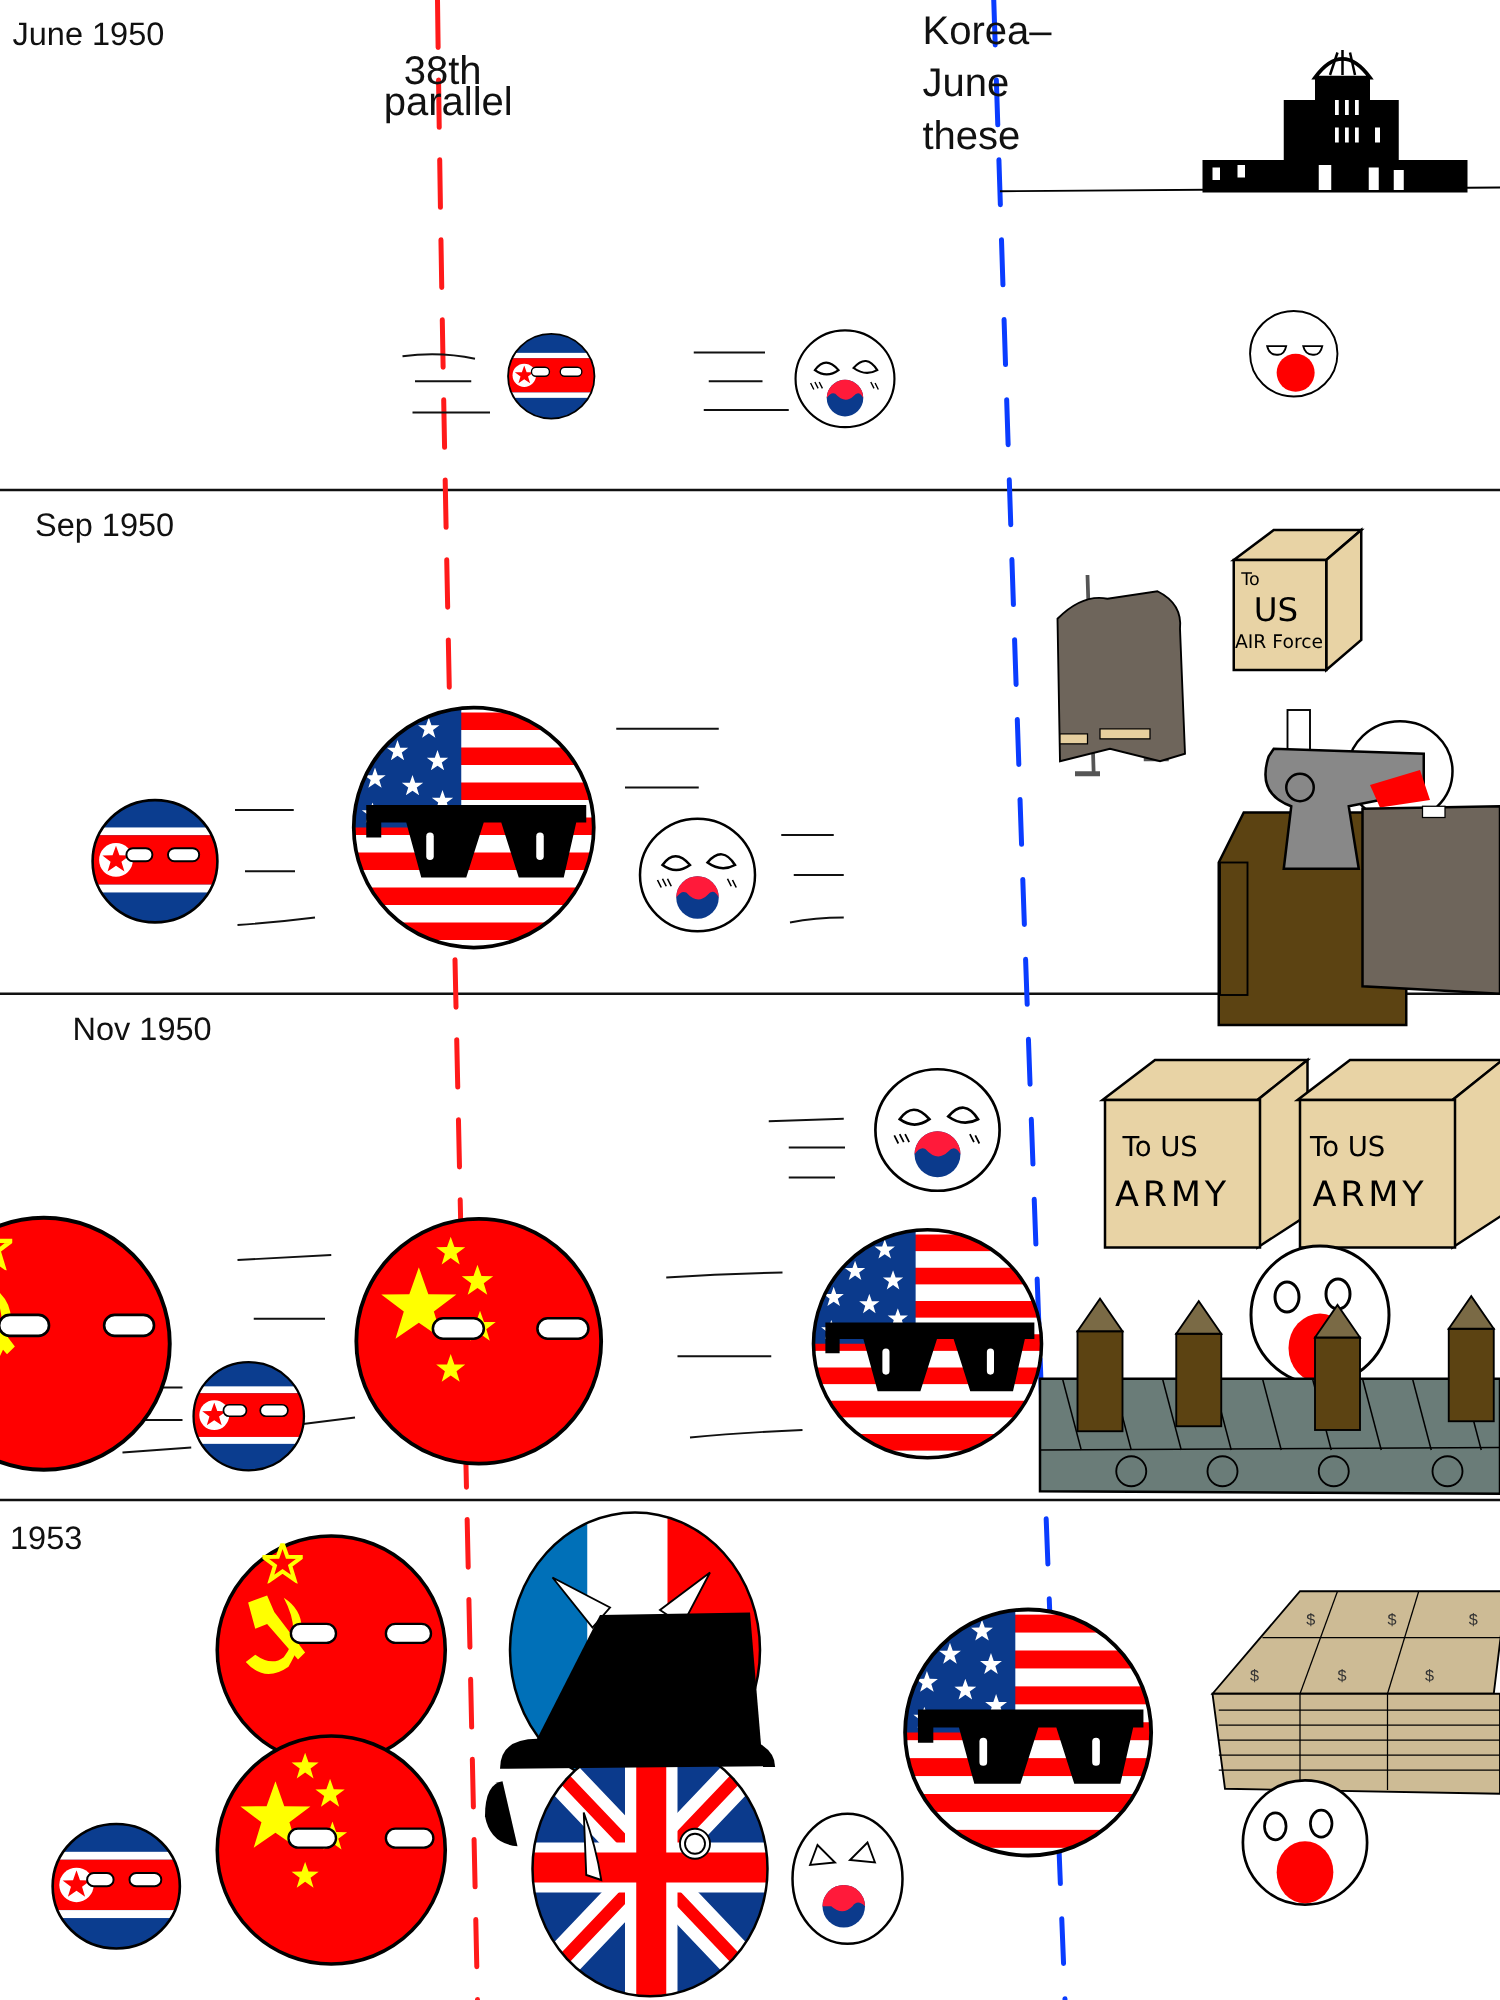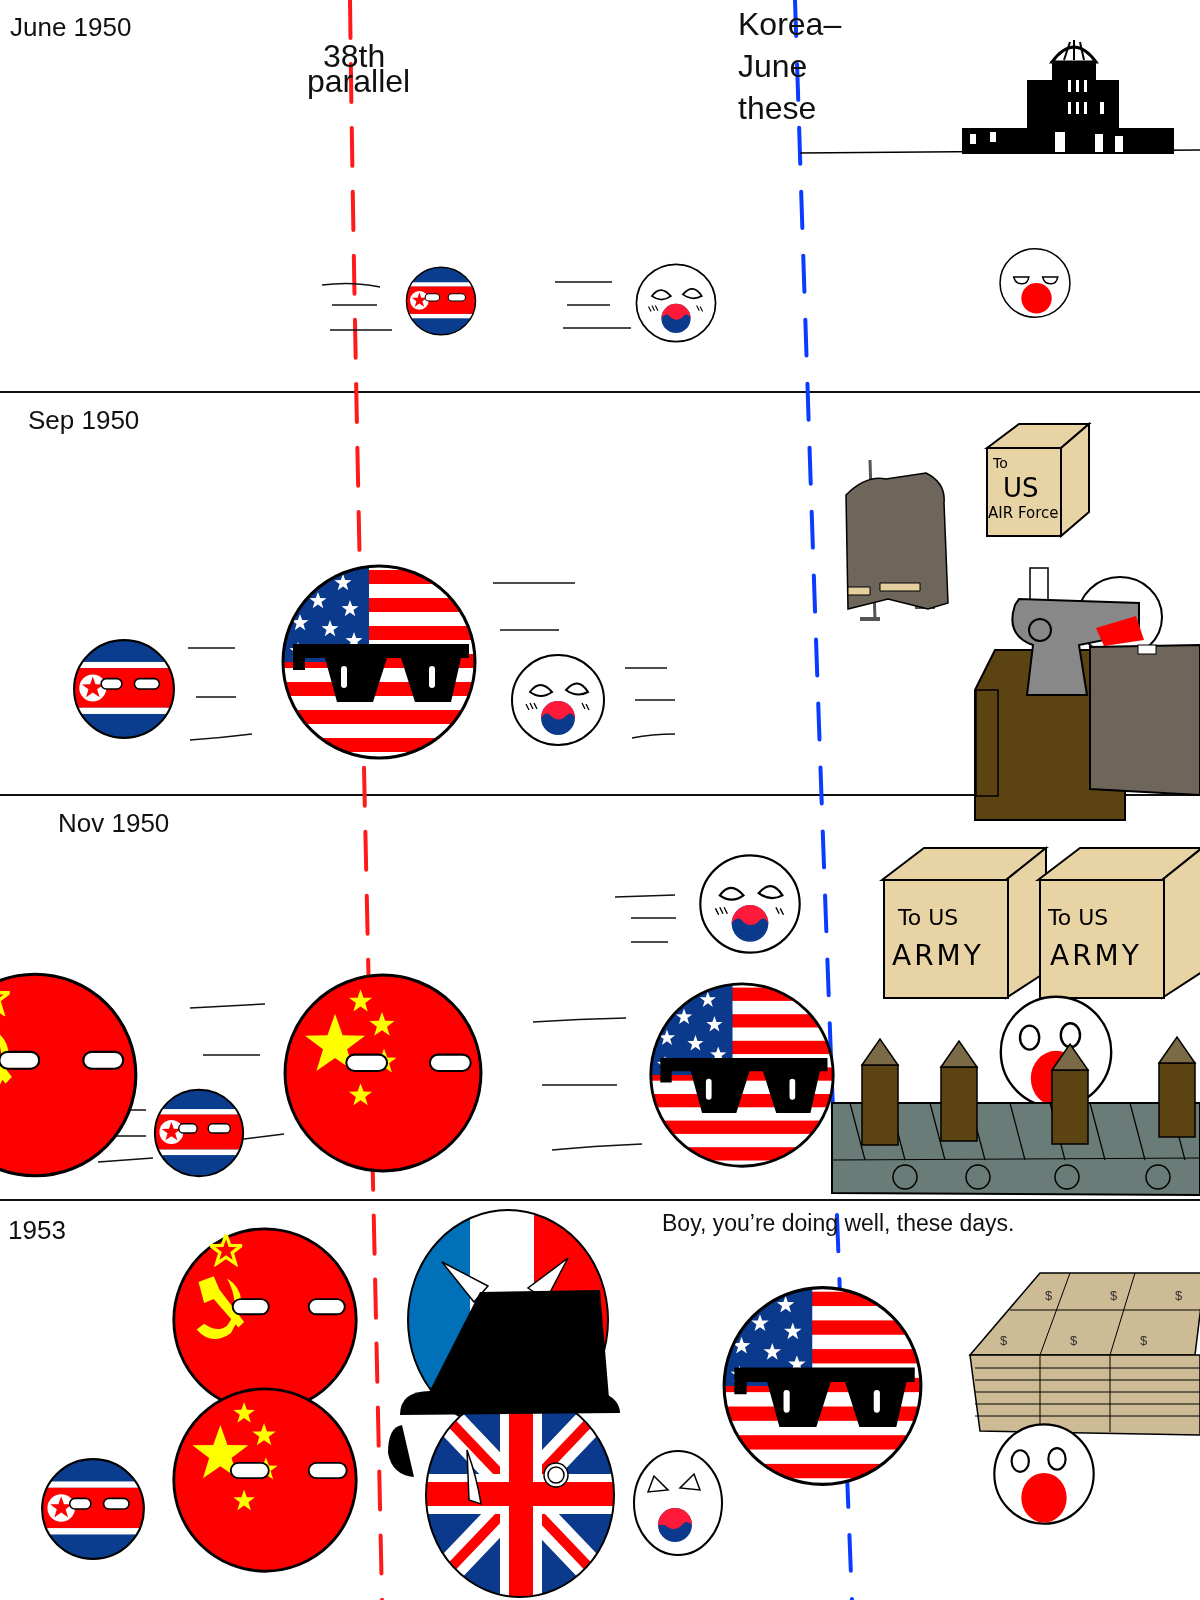--- a/index.html
+++ b/index.html
@@ -370,14 +370,13 @@
 <div class="lbl" style="left:10px;top:12px;">June 1950</div>
 <div class="lbl small" style="left:323px;top:36px;">38th</div>
 <div class="lbl small" style="left:307px;top:61px;">parallel</div>
 <div class="lbl small" style="left:738px;top:4px;">Korea–</div>
 <div class="lbl small" style="left:738px;top:46px;">June</div>
 <div class="lbl small" style="left:738px;top:88px;">these</div>
 
 <div class="lbl" style="left:28px;top:405px;">Sep 1950</div>
 <div class="lbl" style="left:10px;top:808px;margin-left:48px;">Nov 1950</div>
 <div class="lbl" style="left:8px;top:1215px;">1953</div>
-<div class="caption" style="left:662px;top:1210px;">Boy, you’re doing well, these days.</div>
 </div>
 
 </body></html>

